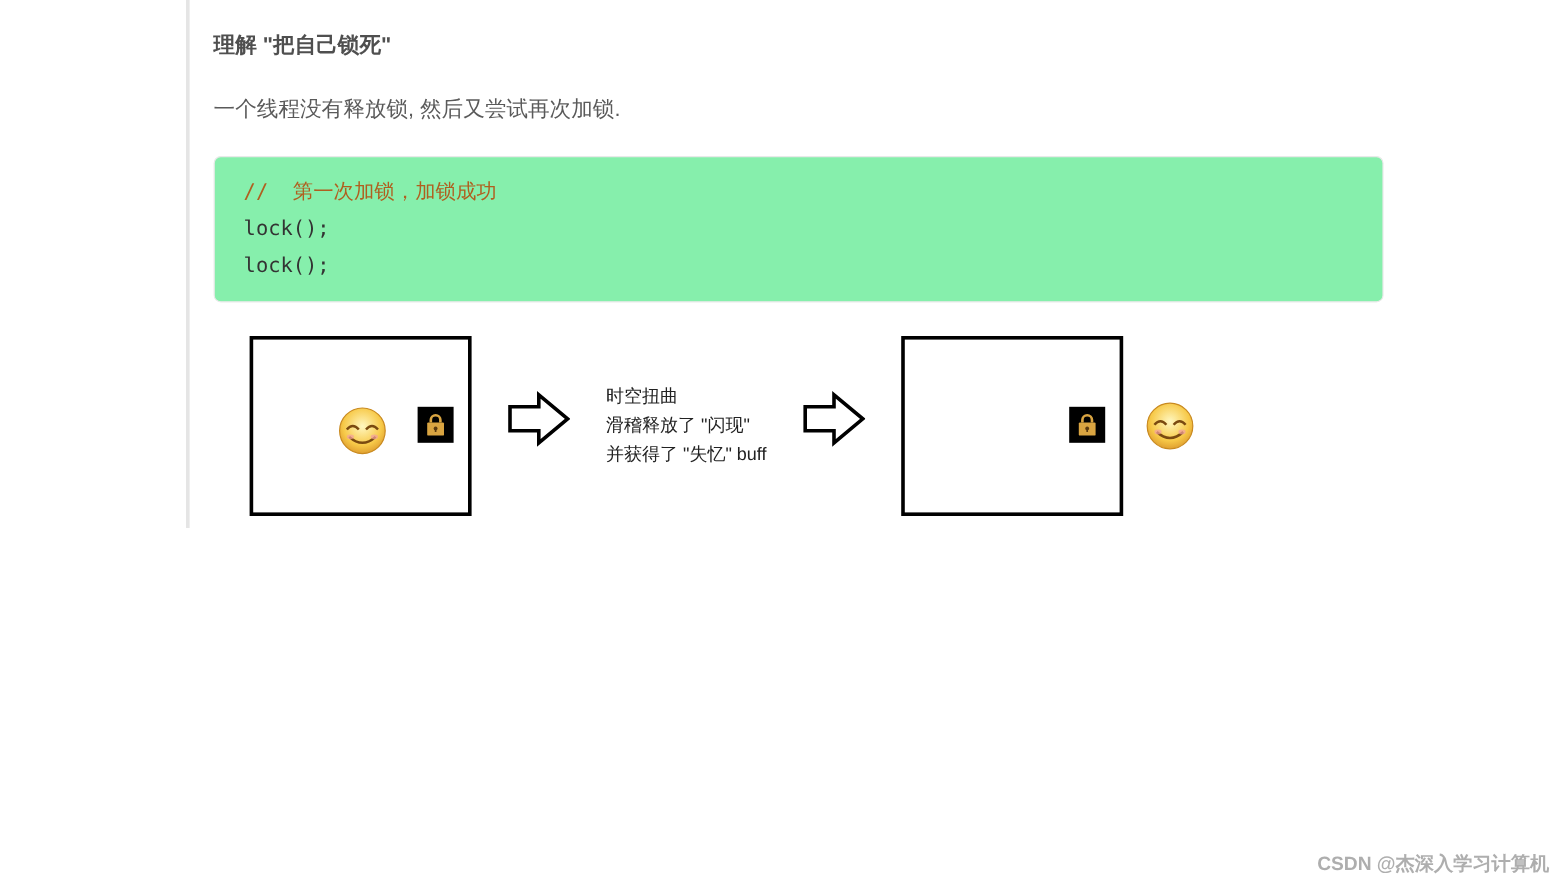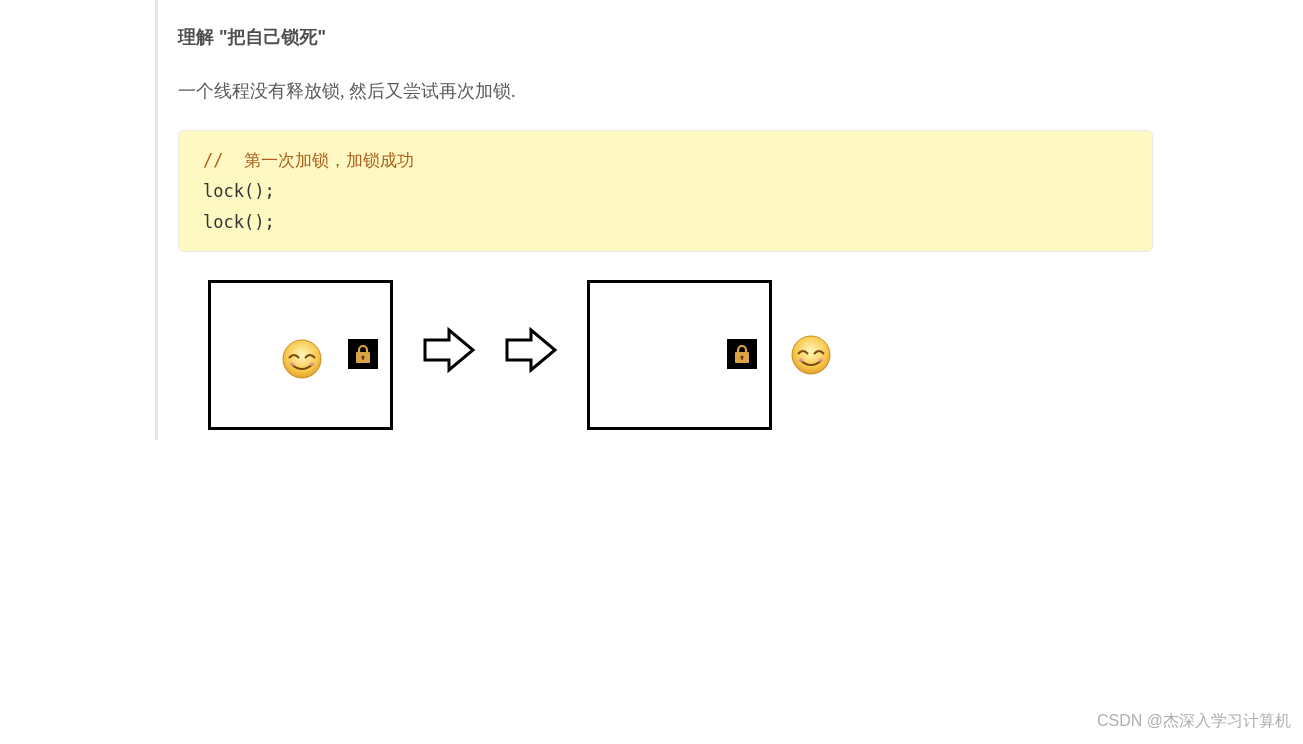--- a/index.html
+++ b/index.html
@@ -23,24 +23,23 @@
   .heading {
     font-weight: 700;
     color: #4f4f4f;
     font-size: 18px;
     margin-bottom: 20px;
   }
   .para {
     color: #5a5a5a;
     font-size: 18px;
     margin-bottom: 22px;
-    font-family: Liberation Serif, serif;
   }
   .codebox {
-    background: #fef9c3;
+    background: #86efac;
     border: 1px solid #e9e9e9;
     border-radius: 6px;
     padding: 14px 24px;
     font-family: "Menlo", "Consolas", monospace;
     font-size: 17px;
     line-height: 1.8;
     color: #333;
     margin-bottom: 28px;
   }
   .codebox .comment { color: #b05f1f; }
@@ -88,20 +87,21 @@
     color: #222;
   }
   .cap-left { width: 215px; text-align: center; padding-top: 8px; }
   .cap-right { margin-left: 375px; padding-top: 18px; }
   .watermark {
     position: absolute;
     right: 12px;
     bottom: 8px;
     color: rgba(120,120,120,0.6);
     font-size: 16px;
+    font-weight: bold;
   }
 </style>
 </head>
 <body>
 
 <div class="content">
 
   <div class="heading">理解 "把自己锁死"</div>
 
   <p class="para">一个线程没有释放锁, 然后又尝试再次加锁.</p>
@@ -142,20 +142,25 @@
         </svg>
       </div>
     </div>
 
     <div class="arrow">
       <svg width="52" height="48" viewBox="0 0 52 48">
         <path d="M2 14 H26 V4 L50 24 L26 44 V34 H2 Z" fill="#fff" stroke="#000" stroke-width="3"></path>
       </svg>
     </div>
 
+    <div class="midtext">
+      <div>时空扭曲</div>
+      <div>滑稽释放了 "闪现"</div>
+      <div>并获得了 "失忆" buff</div>
+    </div>
 
     <div class="arrow">
       <svg width="52" height="48" viewBox="0 0 52 48">
         <path d="M2 14 H26 V4 L50 24 L26 44 V34 H2 Z" fill="#fff" stroke="#000" stroke-width="3"></path>
       </svg>
     </div>
 
     <div style="display:flex; align-items:center; gap:18px;">
       <div class="box">
         <div class="lock-badge" style="top:56px; right:12px;">

